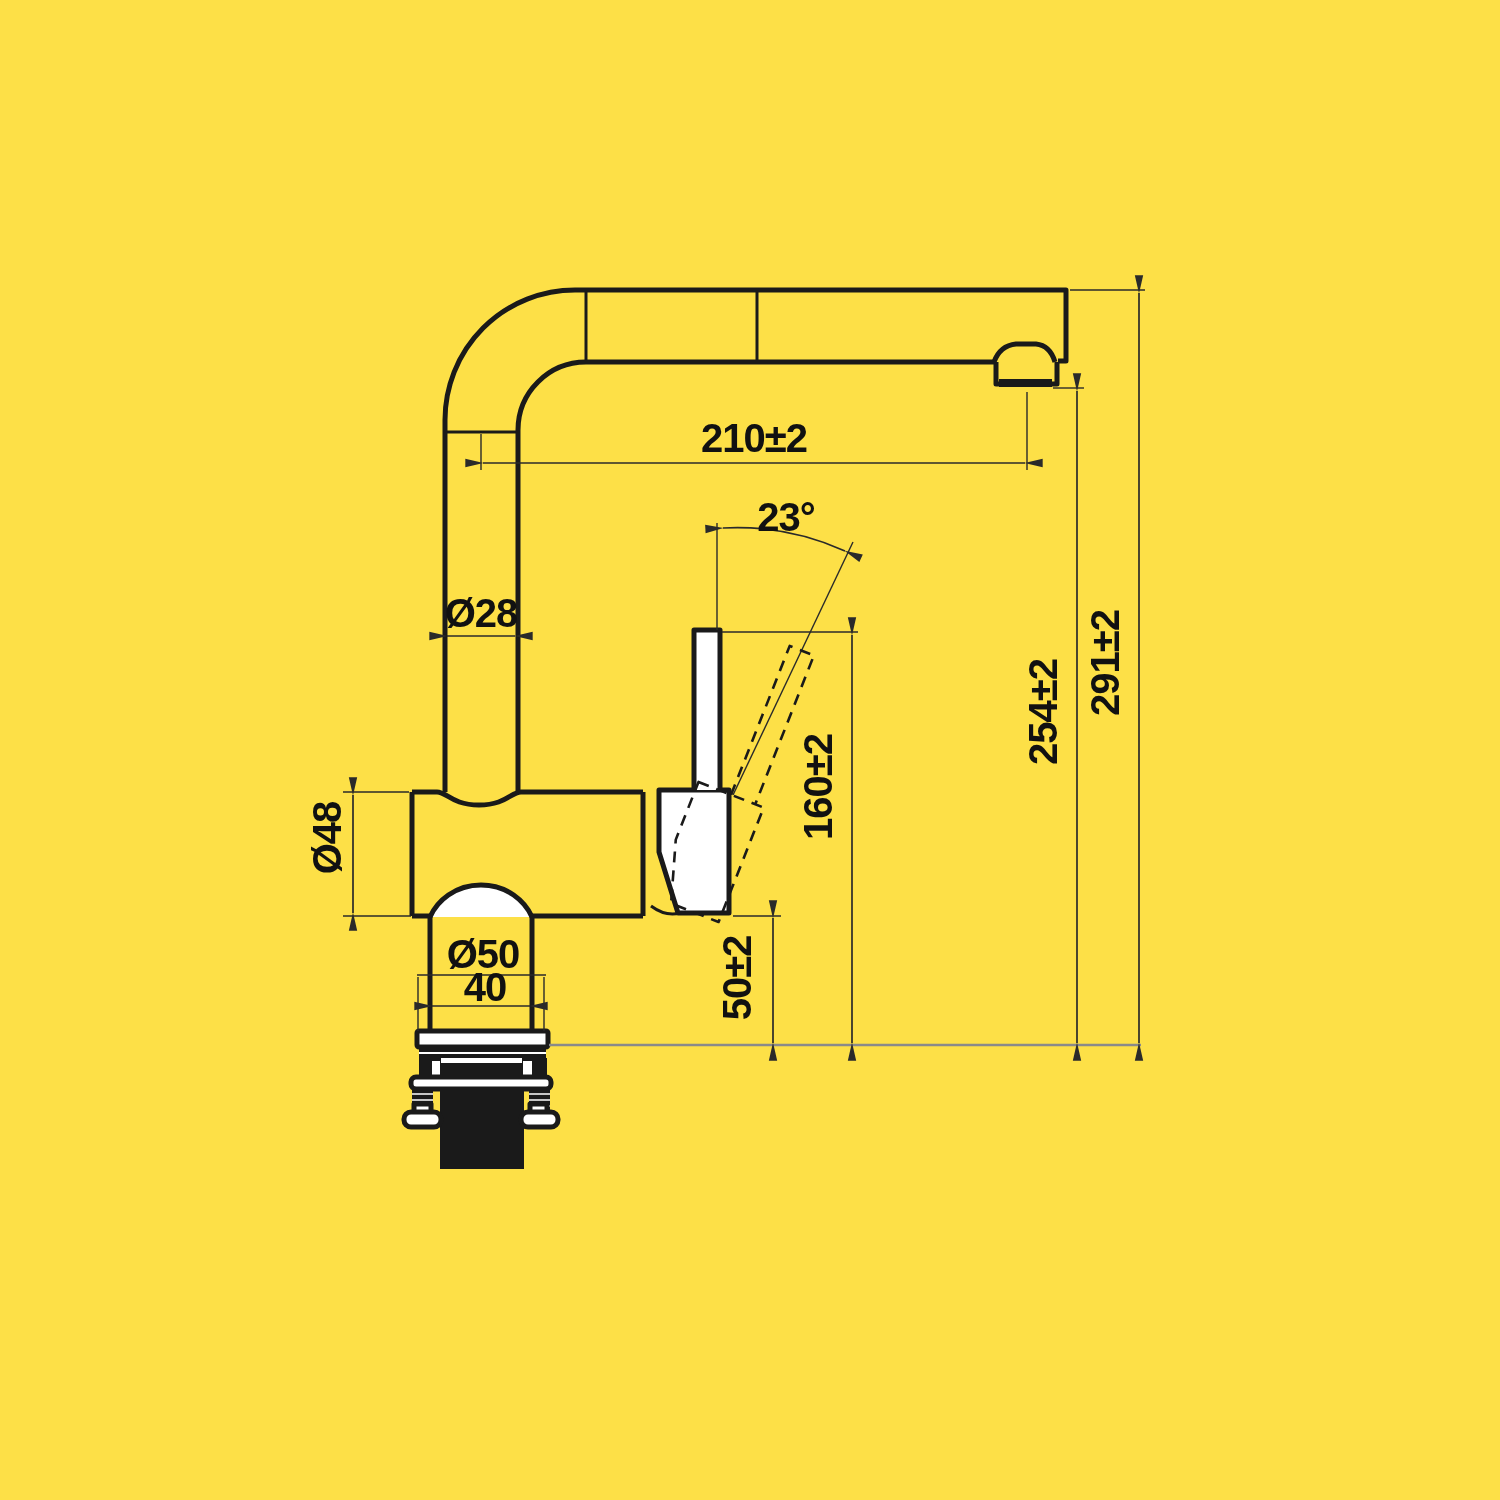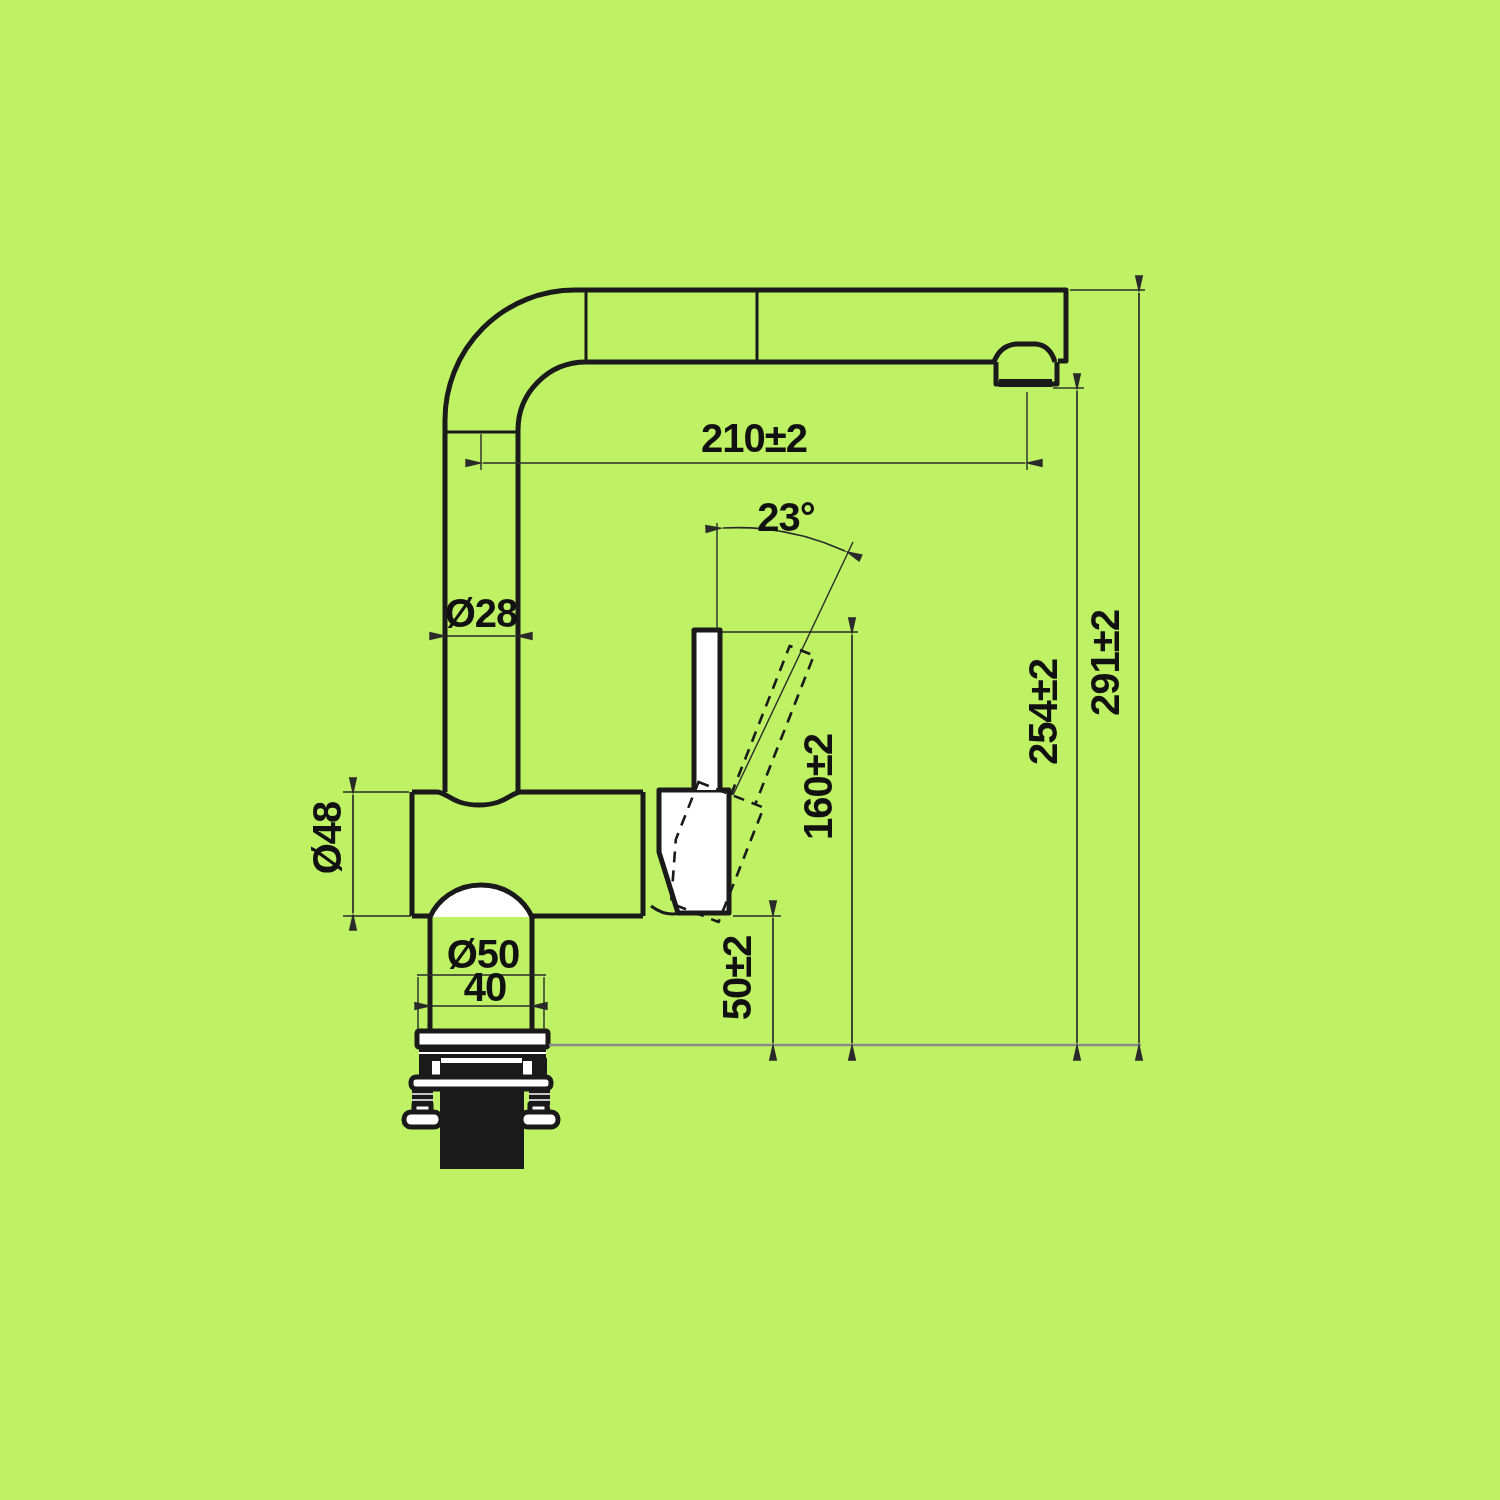--- a/index.html
+++ b/index.html
@@ -1,16 +1,16 @@
 <!DOCTYPE html>
 <html><head>
 <meta charset="utf-8">
 <style>
   html,body{margin:0;padding:0;background:#ffffff;}
-  .stage{width:1500px;height:1500px;background:#bef264;position:relative;font-family:"Liberation Sans",sans-serif;}
+  .stage{width:1500px;height:1500px;background:#fde047;position:relative;font-family:"Liberation Sans",sans-serif;}
   svg{display:block}
   .obj{stroke:#1a1a1a;stroke-width:5;fill:none;stroke-linejoin:round;}
   .obj3{stroke:#1a1a1a;stroke-width:3;fill:none;}
   .objw{stroke:#1a1a1a;stroke-width:5;fill:#ffffff;stroke-linejoin:round;}
   .fillb{fill:#1a1a1a;stroke:none;}
   .dim{stroke:#2a2a2a;stroke-width:1.7;fill:none;}
   .ext{stroke:#2a2a2a;stroke-width:1.4;fill:none;}
   .baseline{stroke:#8a8a8a;stroke-width:2.4;fill:none;}
   .dash{stroke:#1a1a1a;stroke-width:2.6;fill:none;stroke-dasharray:11 8;stroke-linejoin:round;}
   text.lbl{font-family:"Liberation Sans",sans-serif;font-weight:bold;font-size:40px;fill:#111111;letter-spacing:-1px;}

